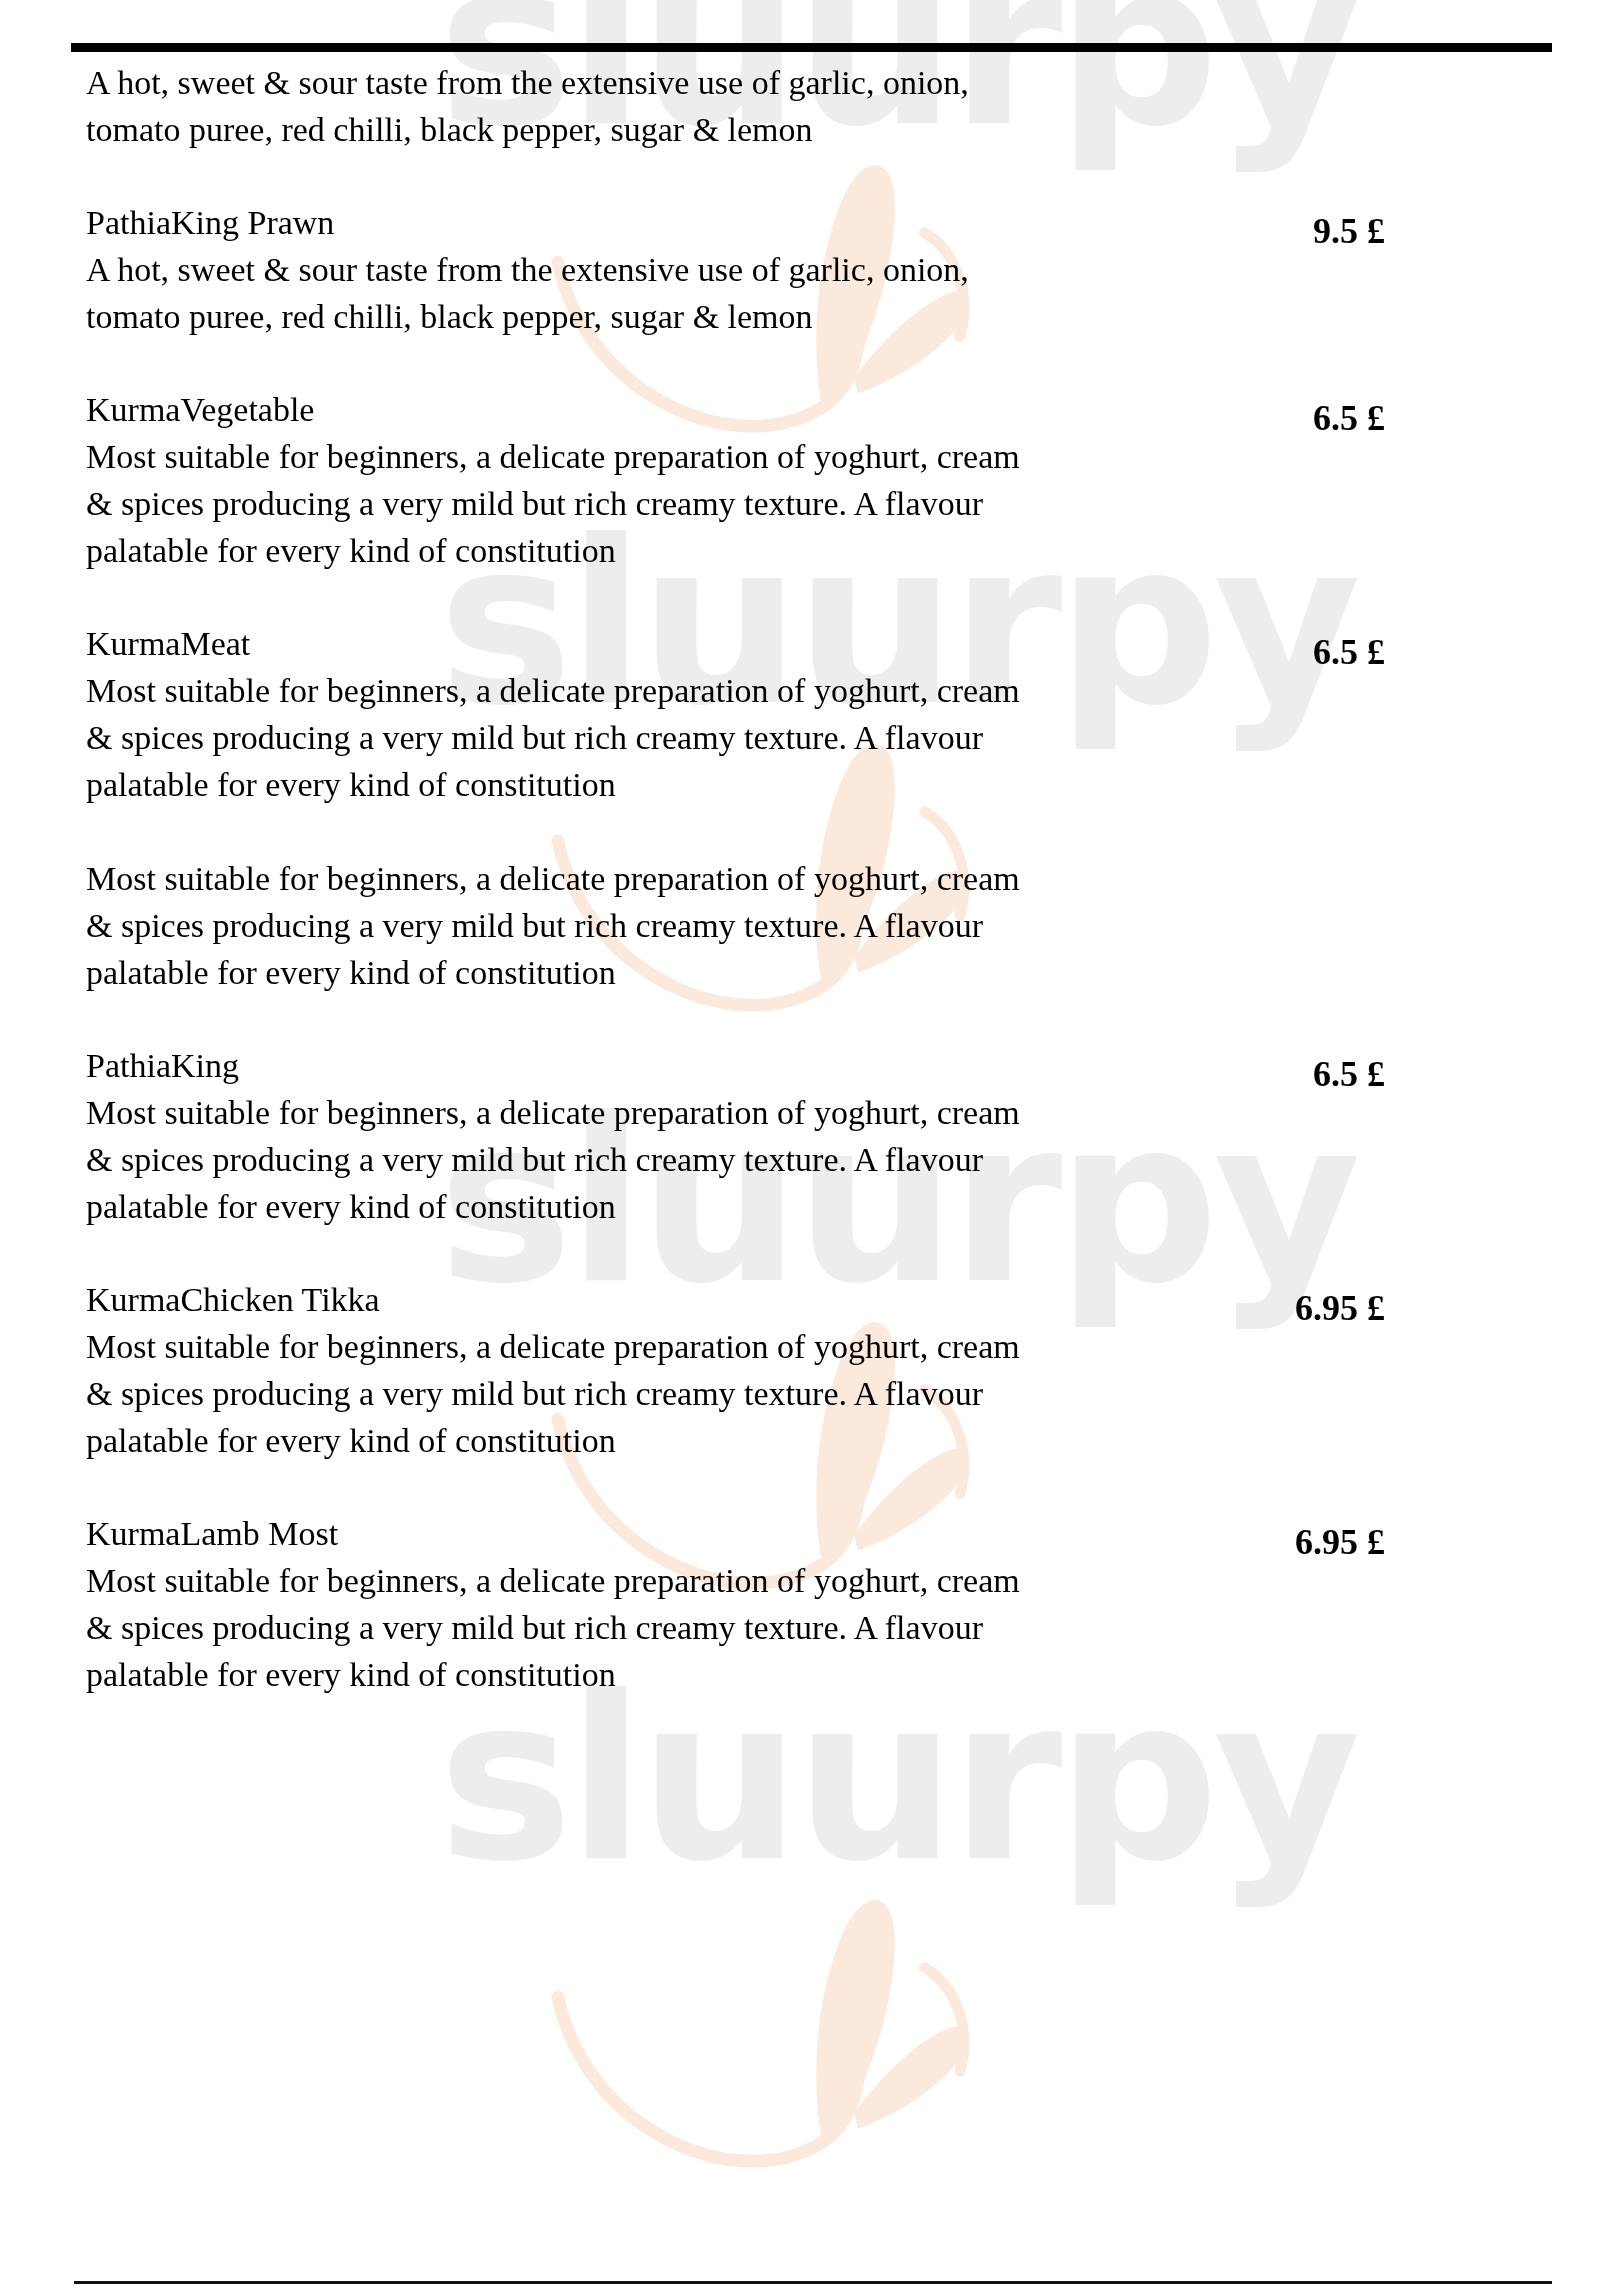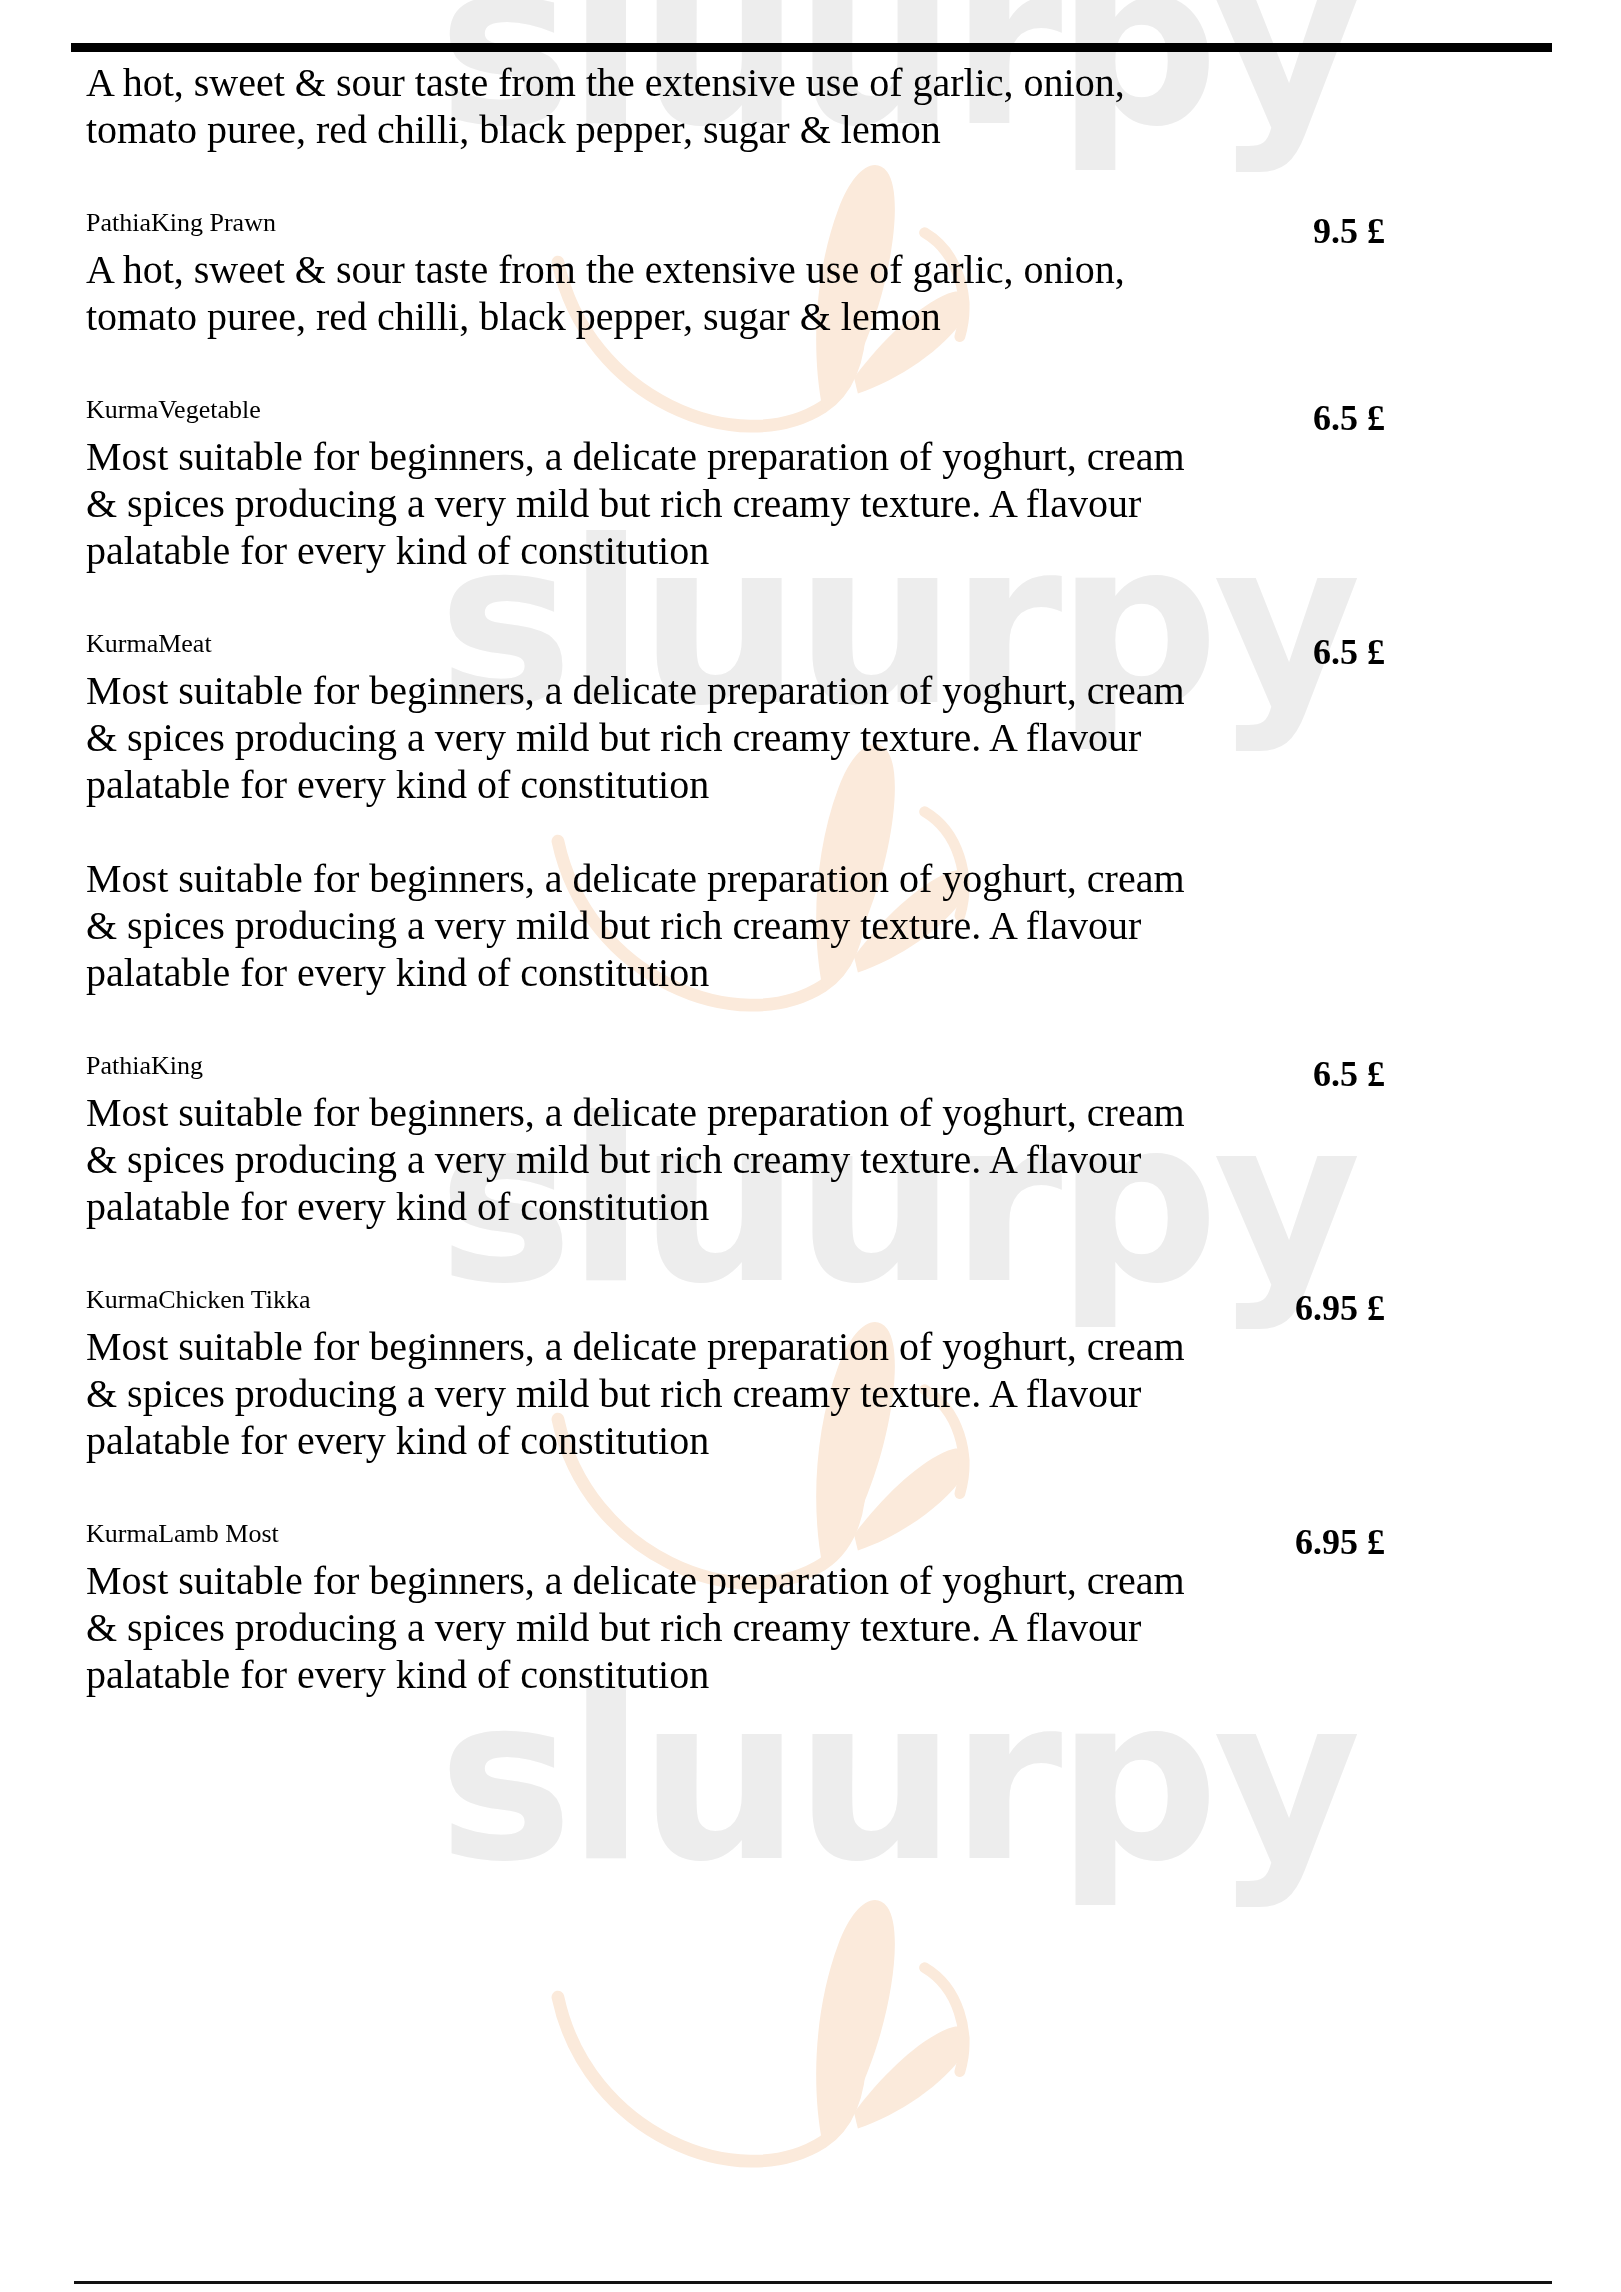--- a/index.html
+++ b/index.html
@@ -106,36 +106,36 @@
   .item-head {
     position: relative;
     display: block;
     width: 100%;
     height: 46px;
   }
   .item-name {
     position: absolute;
     left: 0;
     top: 0;
-    font-size: 26px;
+    font-size: 34px;
     line-height: 46px;
     white-space: nowrap;
   }
   .item-price {
     position: absolute;
     right: 0;
     top: 8px;
     font-size: 36px;
     line-height: 46px;
     white-space: nowrap;
     font-weight: bold;
   }
 
   .item-desc {
-    font-size: 40px;
+    font-size: 34px;
     line-height: 47px;
     width: 1157px;
   }
   .desc-line {
     display: block;
     white-space: nowrap;
   }
 </style>
 </head>
 <body>

